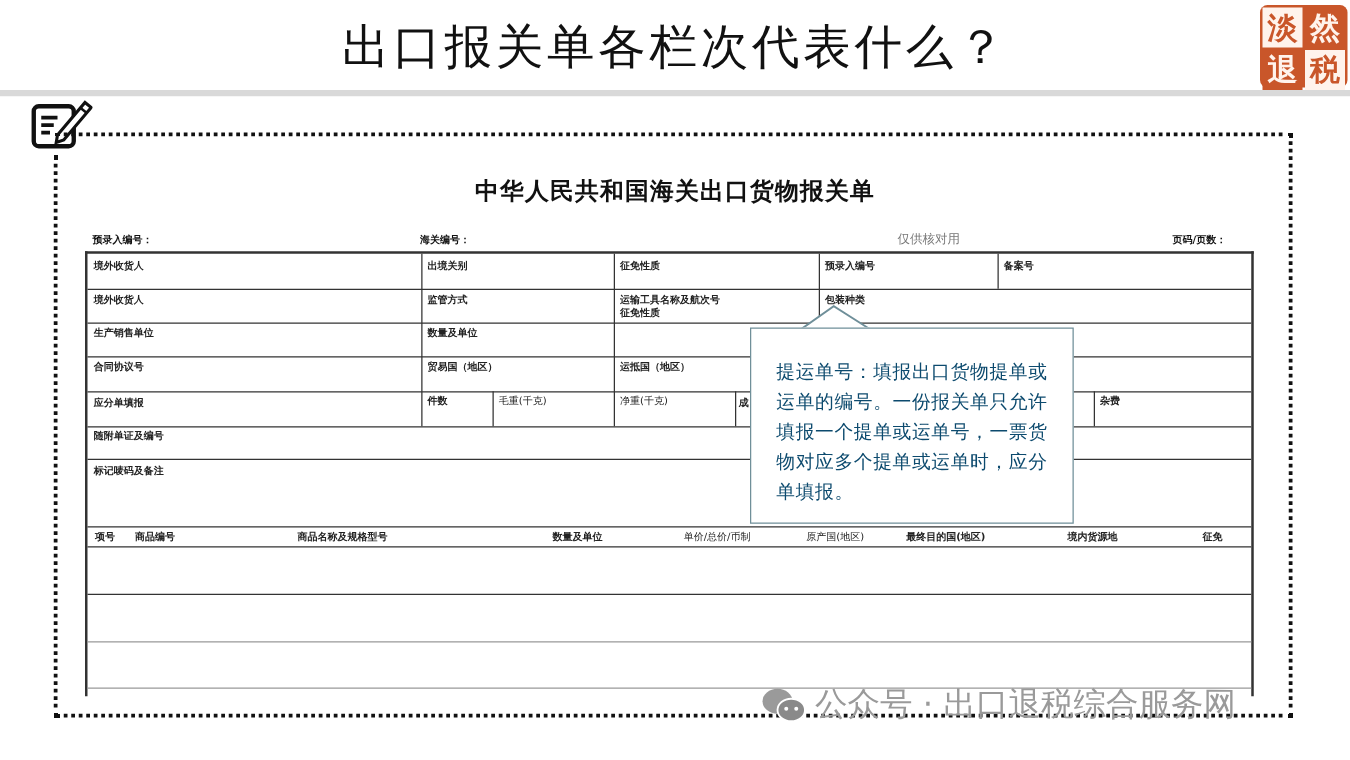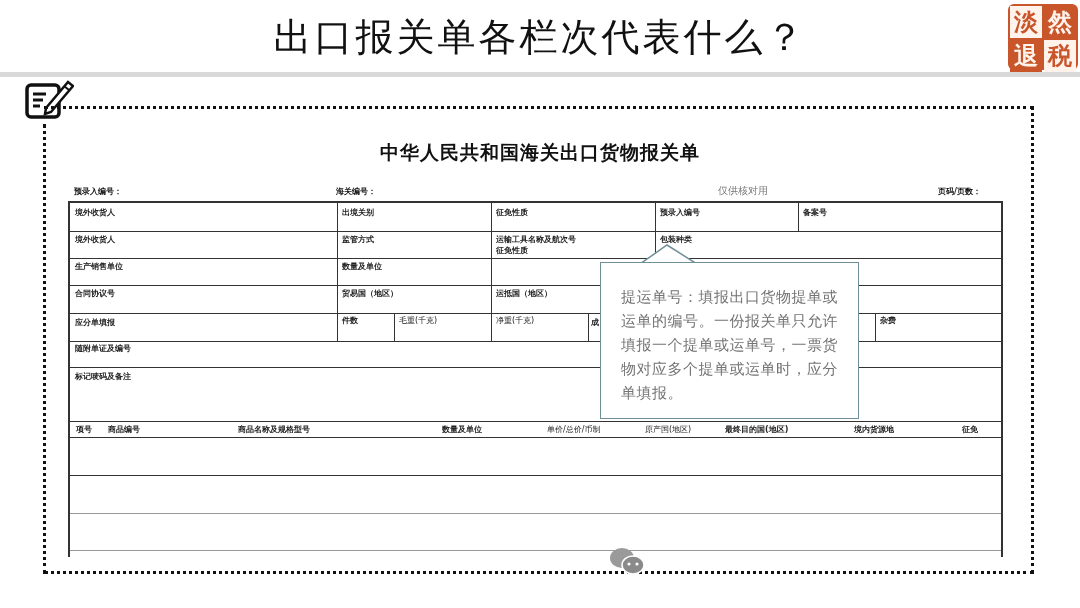--- a/index.html
+++ b/index.html
@@ -31,21 +31,21 @@
   .form { position:absolute; left:68px; top:201px; width:935px; height:356px; border-left:2px solid #333; border-right:2px solid #333; border-top:2px solid #333; box-sizing:border-box; }
   .hline { position:absolute; left:0; width:100%; height:0; border-top:1.5px solid #333; }
   .hline.soft { border-top:1px solid #999; }
   .vline { position:absolute; width:0; border-left:1.5px solid #333; }
   .lbl { position:absolute; font-size:8px; font-weight:bold; font-family:"DejaVu Sans",sans-serif; color:#222; white-space:nowrap; }
   .lbl.n { font-weight:normal; }
 
   .callout { position:absolute; left:600px; top:262px; width:259px; height:157px; background:#fff;
              border:1.5px solid #6f8f99; box-sizing:border-box; }
   .callout-text { position:absolute; left:20px; top:22px; width:224px; font-size:15px; line-height:24px;
-                  font-family:"DejaVu Serif",serif; color:#737373; letter-spacing:0.5px; }
+                  font-family:"DejaVu Serif",serif; color:#0c4a6e; letter-spacing:0.5px; }
   .callout-tail { position:absolute; left:0; top:0; }
 
   .watermark { position:absolute; left:608px; top:546px; font-size:26px; color:#9a9a9a; font-family:"DejaVu Sans",sans-serif; white-space:nowrap; display:flex; align-items:center; gap:6px; }
   .wm-icon { width:38px; height:30px; position:relative; }
 </style>
 </head>
 <body>
 
 <div class="page-title">出口报关单各栏次代表什么？</div>
 <div class="title-rule"></div>
@@ -147,13 +147,14 @@
   <div class="callout-text">提运单号：填报出口货物提单或运单的编号。一份报关单只允许填报一个提单或运单号，一票货物对应多个提单或运单时，应分单填报。</div>
 </div>
 
 <div class="watermark">
   <svg class="wm-icon" viewBox="0 0 38 30">
     <ellipse cx="14" cy="12" rx="12" ry="10" fill="#9a9a9a"></ellipse>
     <ellipse cx="25" cy="19" rx="11" ry="9" fill="#8a8a8a" stroke="#fff" stroke-width="1.5"></ellipse>
     <circle cx="21" cy="18" r="1.6" fill="#fff"></circle>
     <circle cx="29" cy="18" r="1.6" fill="#fff"></circle>
   </svg>
+  <span>公众号 · 出口退税综合服务网</span>
 </div>
 
 </body></html>

